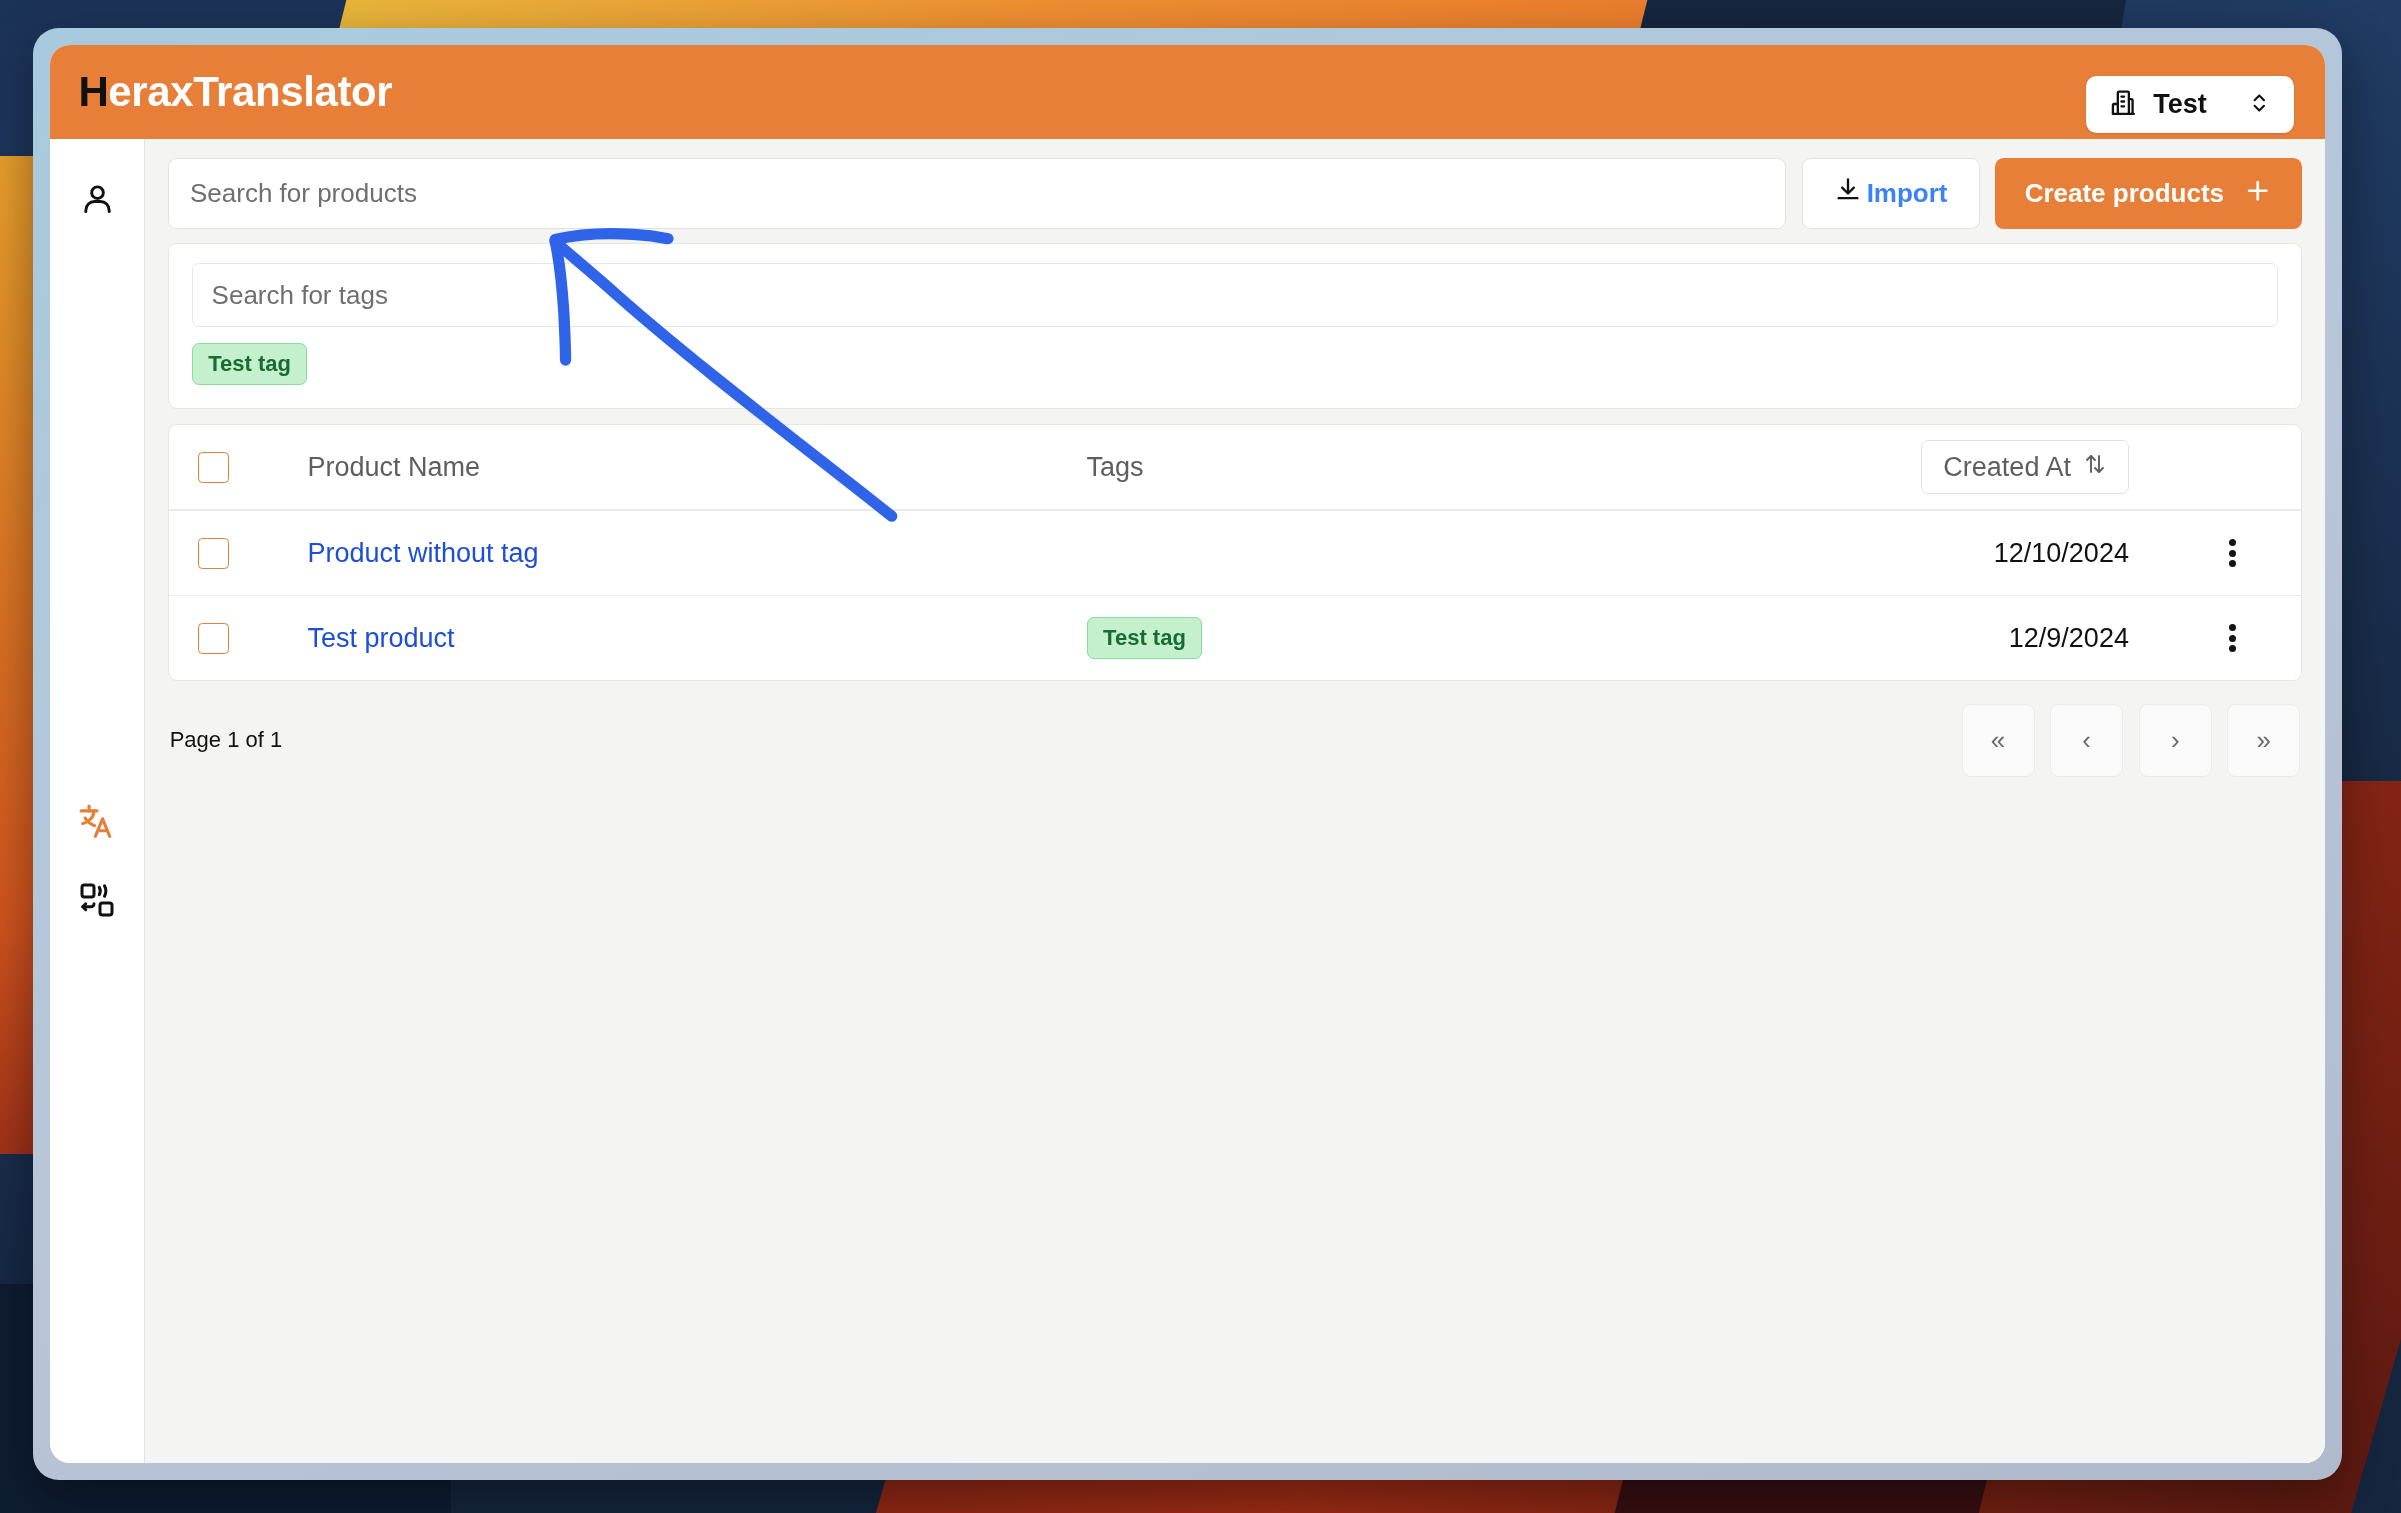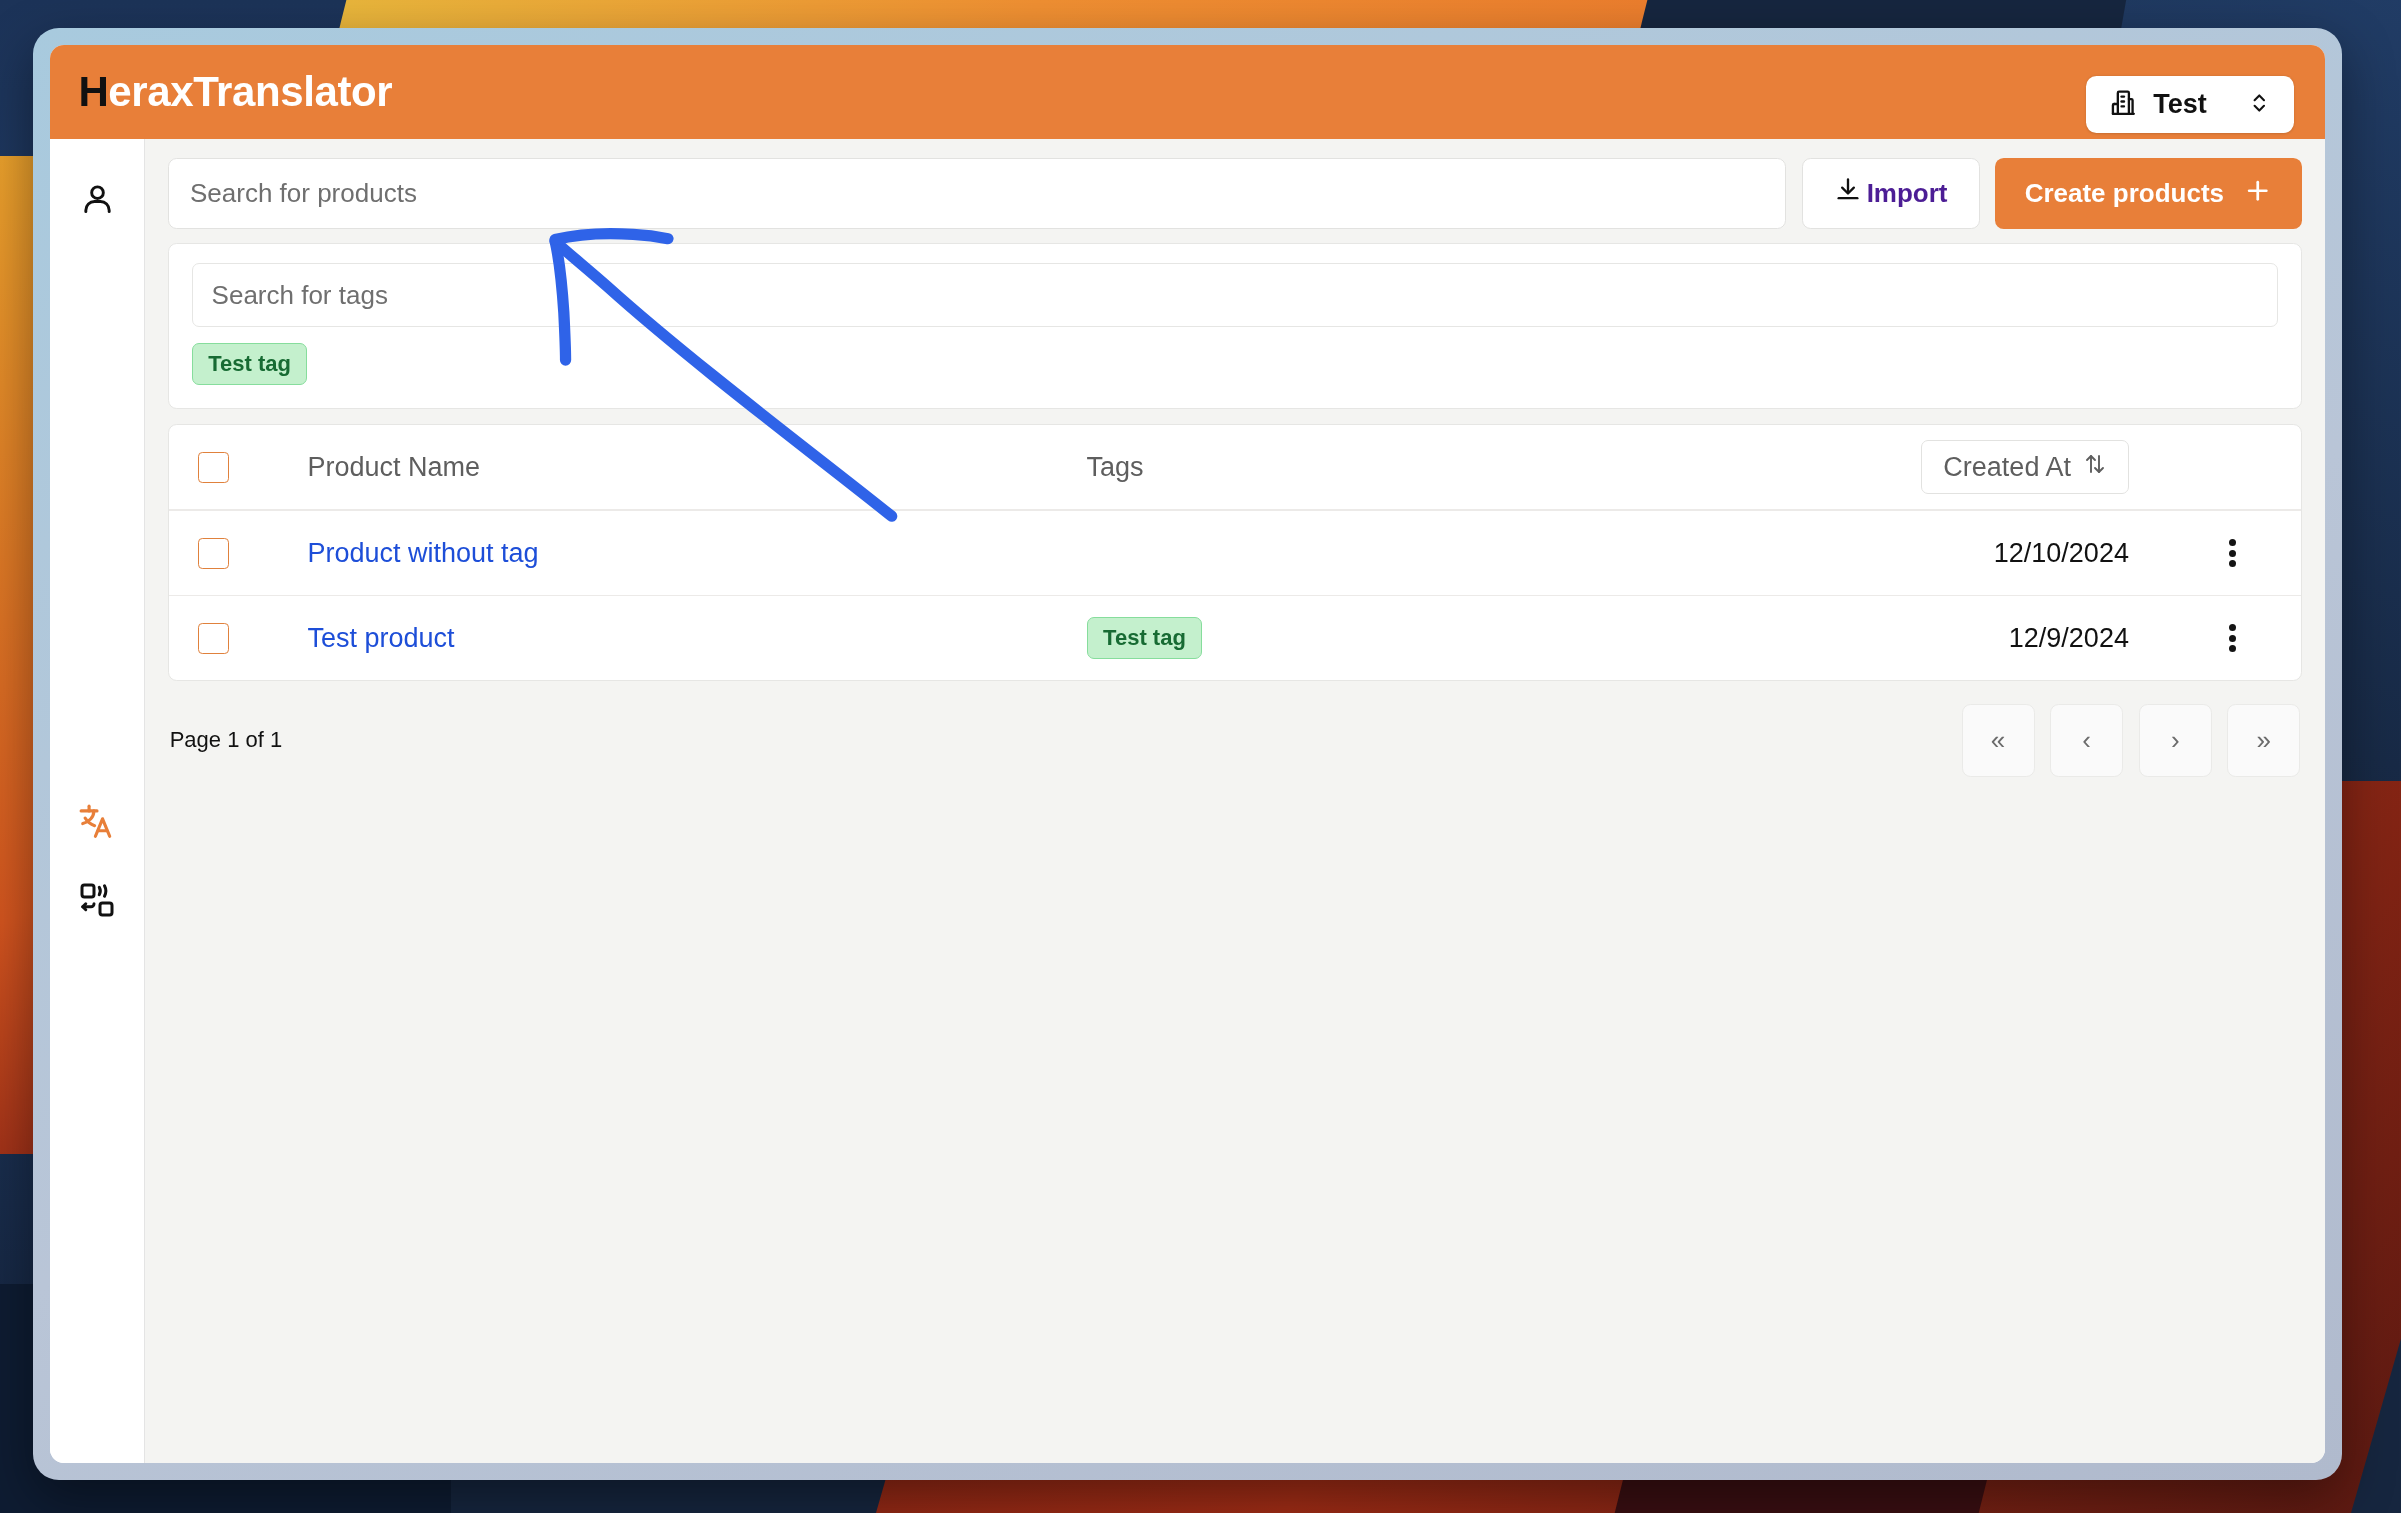--- a/index.html
+++ b/index.html
@@ -59,21 +59,21 @@
     position: absolute;
     left: 33px; top: 28px;
     width: 2309px; height: 1452px;
     border-radius: 26px;
     background: linear-gradient(160deg,#a8cade 0%,#b9c5d7 55%,#b0bacd 100%);
     padding: 17.4px;
     box-shadow: 0 19px 52px rgba(0,0,0,0.40);
   }
   #app {
     width: 100%; height: 100%;
-    border-radius: 14px;
+    border-radius: 20px;
     background: #fff;
     overflow: hidden;
     display: flex;
     flex-direction: column;
   }
 
   
   #header {
     height: 94px;
     background: #e87f39;
@@ -156,21 +156,21 @@
     color: #222;
   }
   #product-search::placeholder { color: #6f6f6f; }
   #import-btn {
     height: 71px;
     background: #ffffff;
     border: 0.9px solid #e2e2e0;
     border-radius: 8.7px;
     padding: 0 31px;
     display: flex; align-items: center; gap: 5px;
-    font-size: 26px; font-weight: 700; color: #4c1d95;
+    font-size: 26px; font-weight: 700; color: #3b82f6;
     cursor: pointer;
     font-family: "Liberation Sans", sans-serif;
   }
   #create-btn {
     height: 71px;
     background: #e87f39;
     border: none;
     border-radius: 8.7px;
     padding: 0 29.5px;
     display: flex; align-items: center; gap: 19px;

